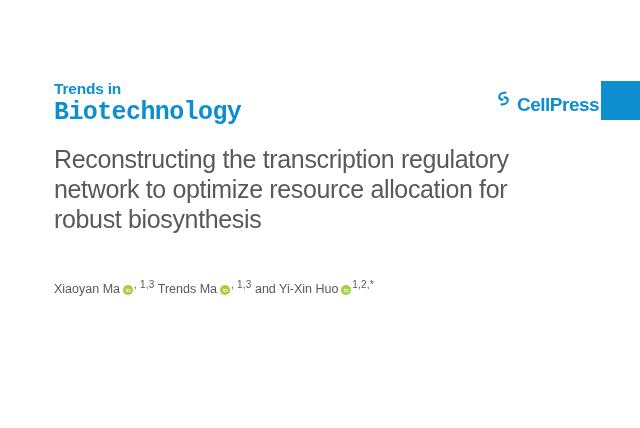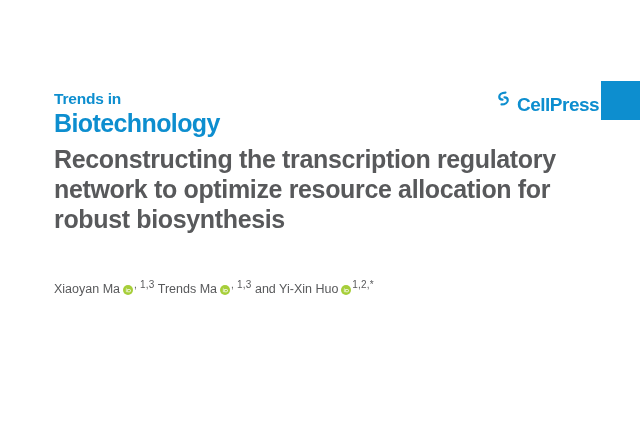--- a/index.html
+++ b/index.html
@@ -25,38 +25,39 @@
   
   .masthead {
     position: absolute;
     left: 54px;
     top: 74px;
     width: 520px;
   }
   .journal-mark {
     position: absolute;
     left: 0;
-    top: 16px;
+    top: 6px;
     line-height: 1;
     color: #0d8ecf;
   }
   .journal-trends {
     display: block;
     font-size: 15.5px;
     font-weight: bold;
     letter-spacing: -0.2px;
     line-height: 18px;
   }
   .journal-name {
     display: block;
     font-size: 25px;
     font-weight: bold;
     letter-spacing: -0.6px;
     line-height: 28px;
     margin-top: 1px;
+    font-family: Liberation Mono, monospace;
   }
 
   
   .publisher {
     position: absolute;
     left: 495px;
     top: 83px;
     display: flex;
     align-items: center;
     gap: 5px;
@@ -95,21 +96,21 @@
   .article-type {
     font-size: 14.5px;
     font-weight: bold;
     color: #c9c9c9;
     letter-spacing: 0.1px;
     line-height: 18px;
     margin: 0 0 10px 0;
   }
   .article-title {
     font-size: 25px;
-    font-weight: 700;
+    font-weight: 400;
     color: #58595b;
     line-height: 30px;
     letter-spacing: -0.35px;
     margin: 0;
     max-width: 505px;
   }
 
   
   .authors {
     position: absolute;

